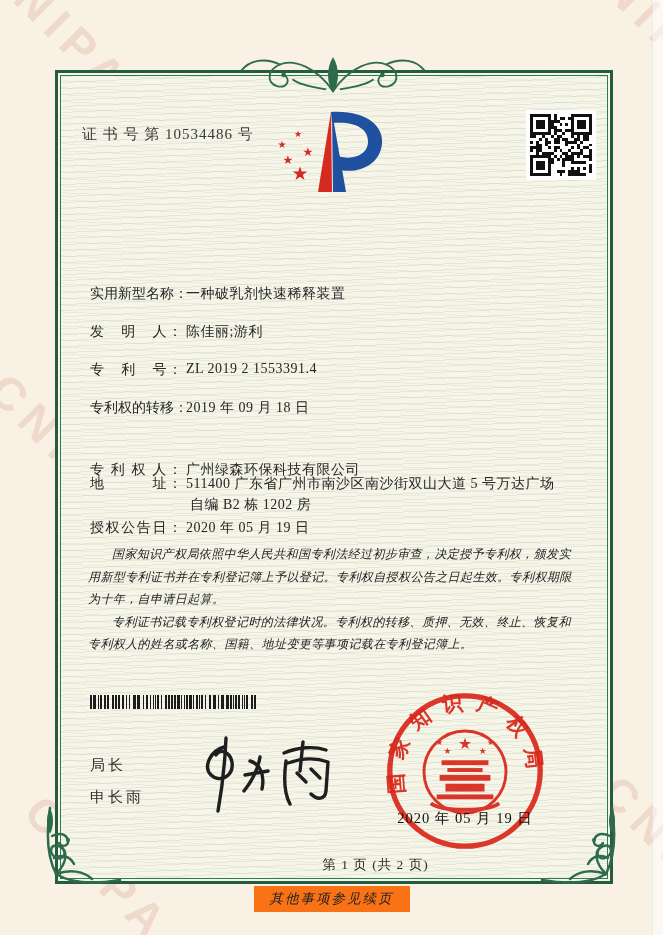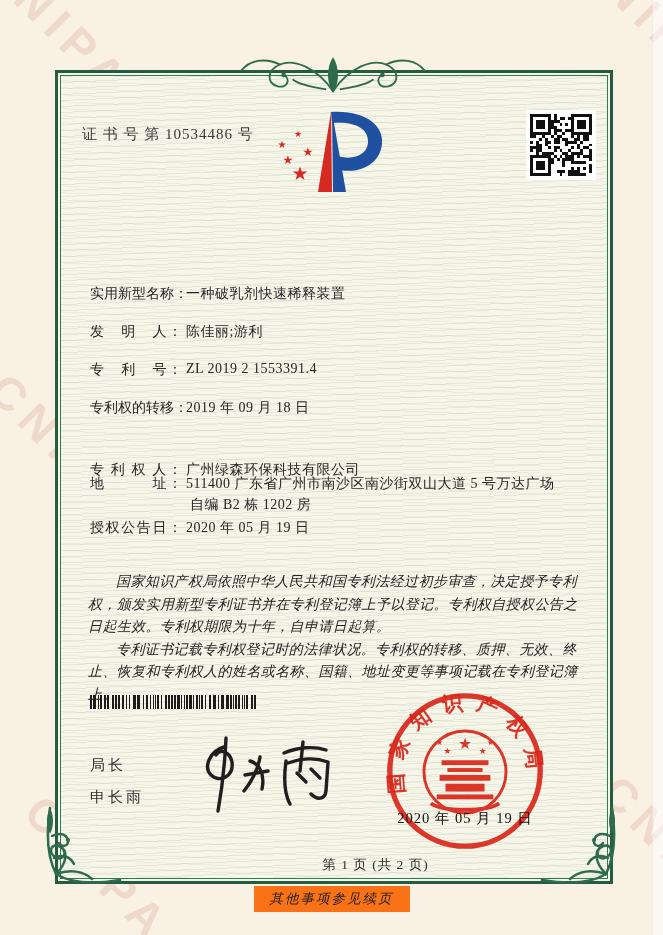--- a/index.html
+++ b/index.html
@@ -21,21 +21,21 @@
   .title{position:absolute;left:0;top:203px;width:663px;text-align:center;
          font-size:33px;font-weight:bold;letter-spacing:9px;color:#151515;}
   .fields{position:absolute;left:90px;top:0;width:500px;font-size:14px;color:#262626;}
   .frow{position:absolute;left:0;white-space:nowrap;}
   .flabel{display:inline-block;width:92px;text-align:justify;text-align-last:justify;
           vertical-align:top;letter-spacing:0;}
   .fvalue{display:inline-block;margin-left:4px;letter-spacing:.5px;}
   .addr2{position:absolute;left:100px;white-space:nowrap;letter-spacing:.5px;}
   .grant2{position:absolute;left:262px;top:0;white-space:nowrap;}
   .grant2 .flabel{width:84px;}
-  .paras{position:absolute;left:88px;top:571px;width:492px;font-size:14px;
+  .paras{position:absolute;left:88px;top:543px;width:492px;font-size:12px;
          line-height:22.5px;color:#222;font-style:italic;}
   .paras p{margin:0;text-indent:2em;letter-spacing:.4px;}
   .barcode{position:absolute;left:90px;top:695px;width:172px;height:14px;}
   .signer{position:absolute;left:90px;font-family:"Liberation Sans","DejaVu Sans",sans-serif;
           font-size:15px;color:#2e2e2e;letter-spacing:3px;}
   .sig{position:absolute;left:190px;top:731px;width:170px;height:88px;}
   .seal{position:absolute;left:382px;top:688px;width:166px;height:166px;}
   .seal-date{position:absolute;left:378px;top:809px;width:174px;text-align:center;
              font-size:14.5px;color:#111;letter-spacing:1px;}
   .page-info{position:absolute;left:0;top:856px;width:663px;text-align:center;

